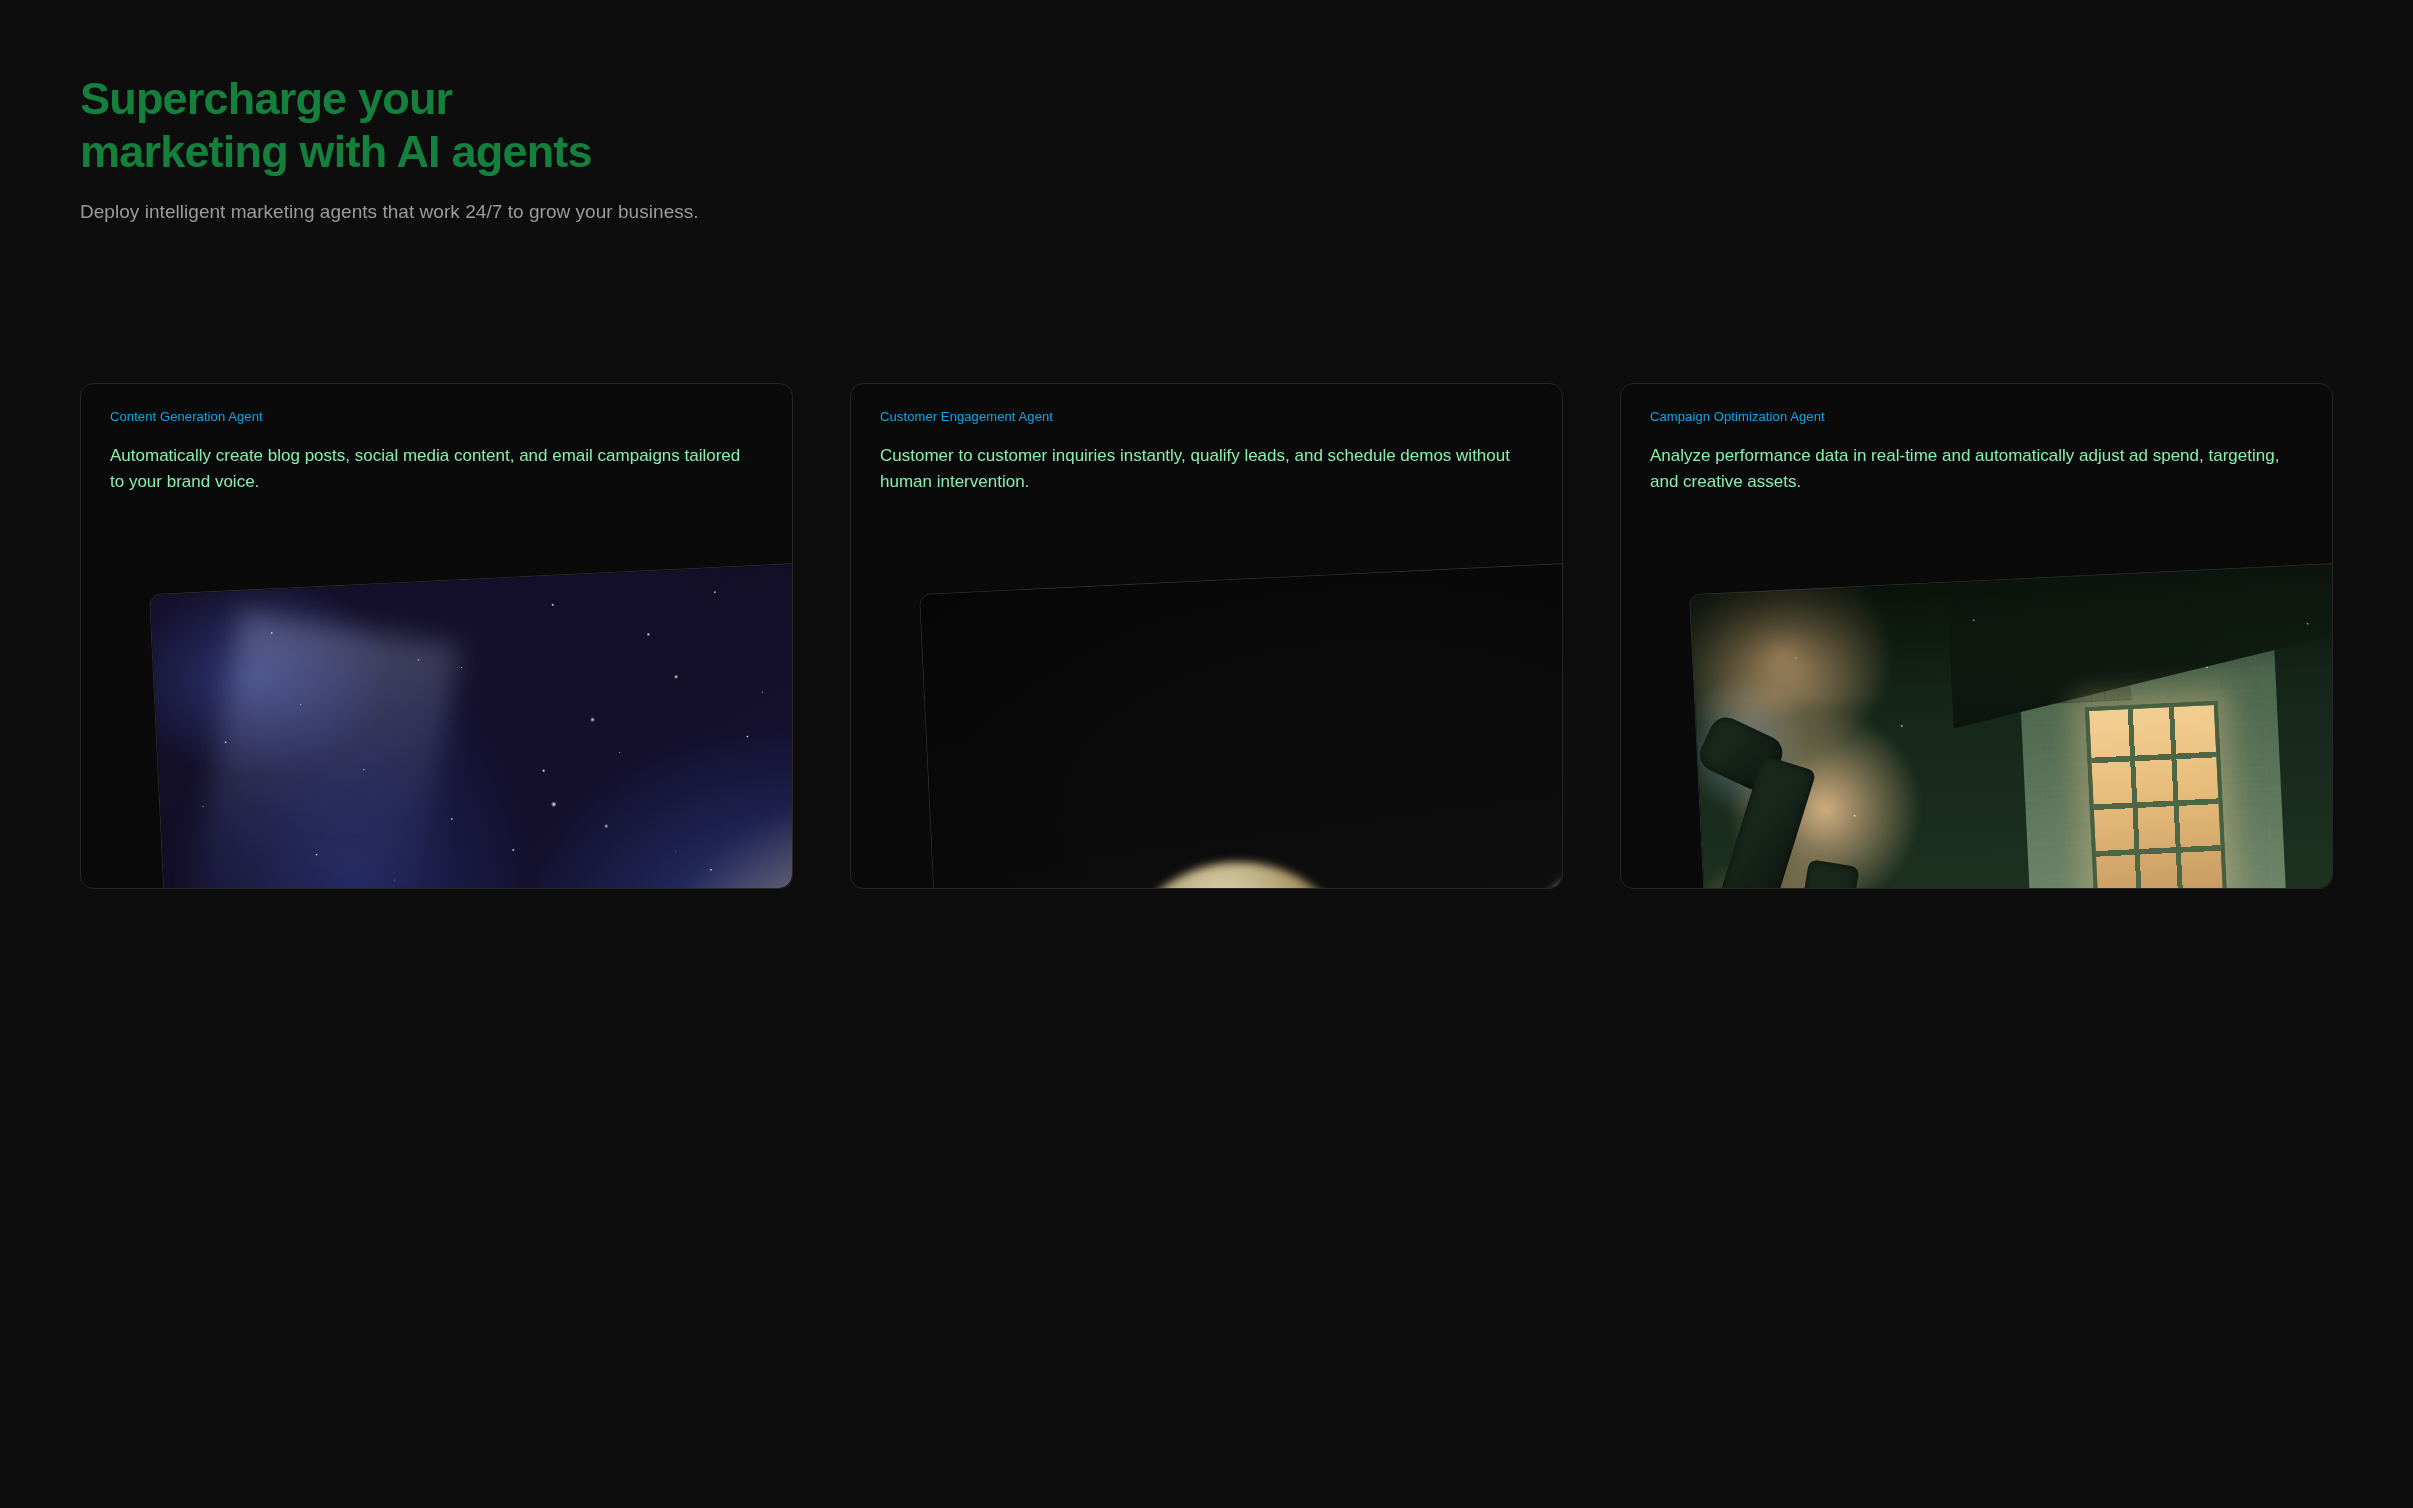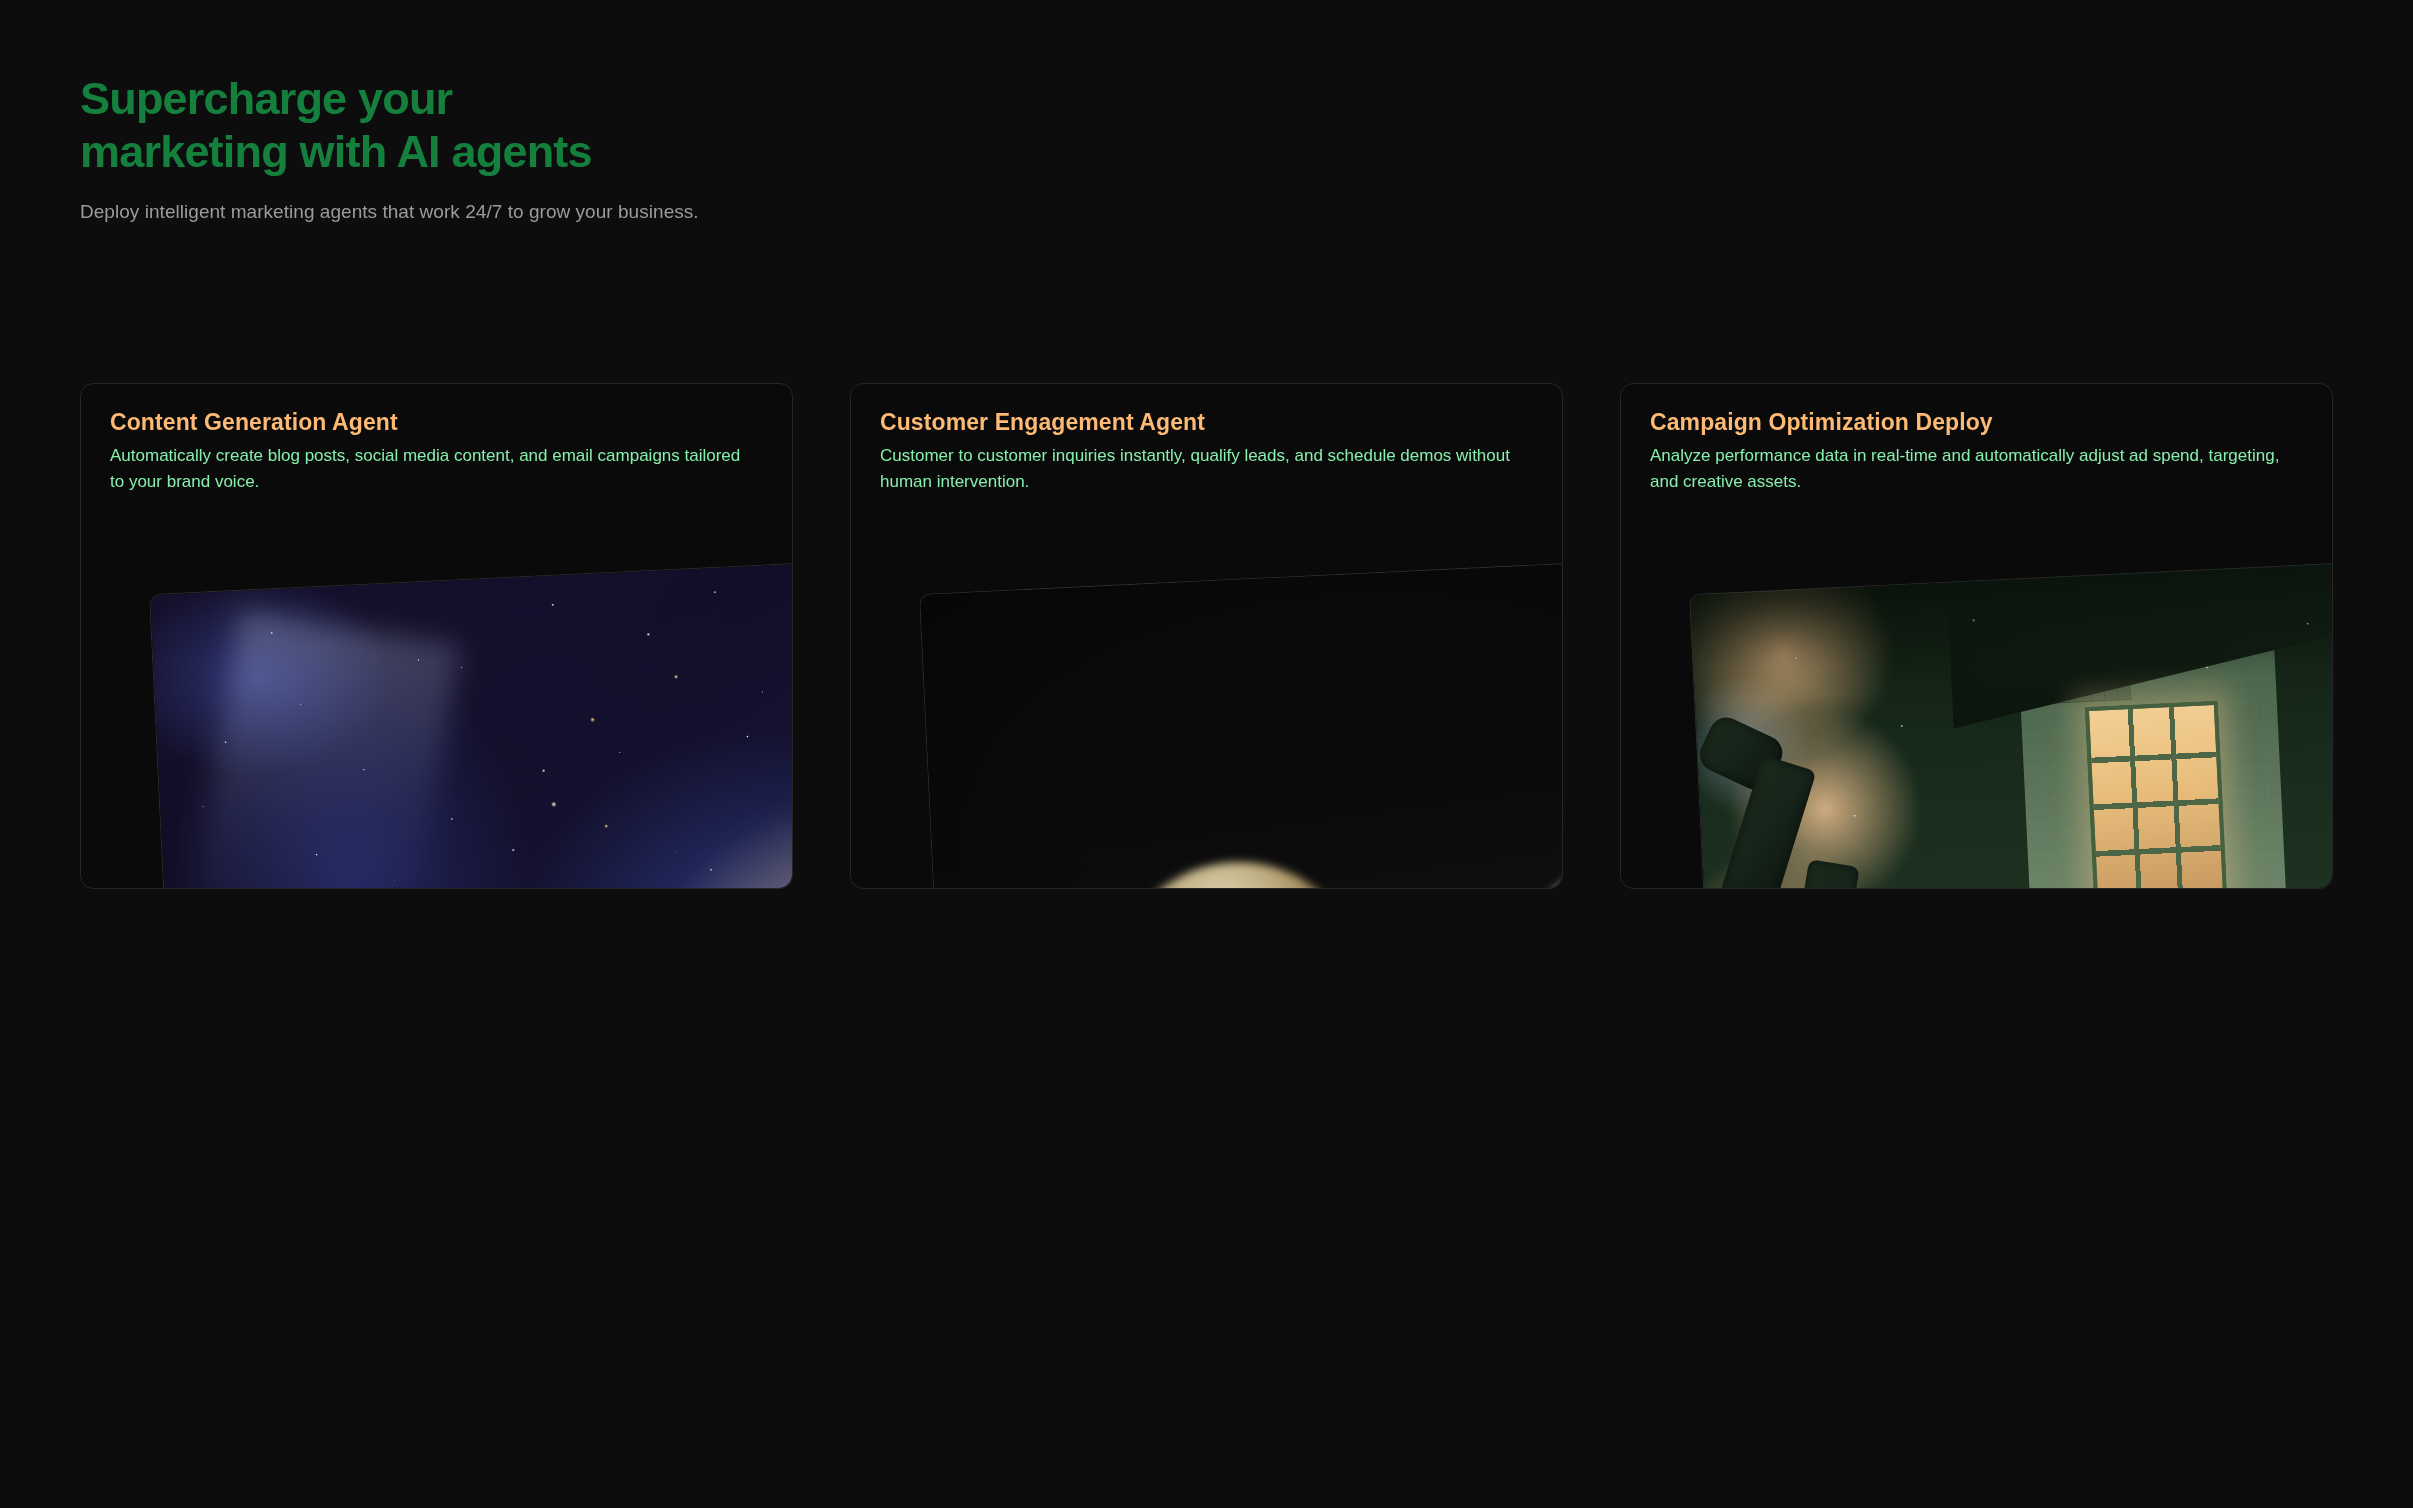--- a/index.html
+++ b/index.html
@@ -40,21 +40,21 @@
   }
   .card {
     position:relative;
     background:#0a0a0a;
     border:0.8px solid #272727;
     border-radius:13.4px;
     overflow:hidden;
   }
   .card-title {
     position:absolute; left:29px; top:25px;
-    font-size:23px; font-weight:700; color:#fdba74;
+    font-size:13px; font-weight:400; color:#0ea5e9;
     letter-spacing:0.1px;
     white-space:nowrap;
   }
   .card-desc {
     position:absolute; left:29px; top:59px; width:637px;
     font-size:17px; font-weight:400; color:#86efac;
     line-height:1.52;
   }
 
   
@@ -367,19 +367,19 @@
             <div class="robot-r">
               
               
               
               
             </div>
             <div class="house-vignette"></div>
           </div>
         </div>
       </div>
-      <h2 class="card-title">Campaign Optimization Deploy</h2>
+      <h2 class="card-title">Campaign Optimization Agent</h2>
       <p class="card-desc">Analyze performance data in real-time and automatically adjust ad spend, targeting, and creative assets.</p>
     </article>
 
   </section>
 </div>
 
 
 </body></html>

